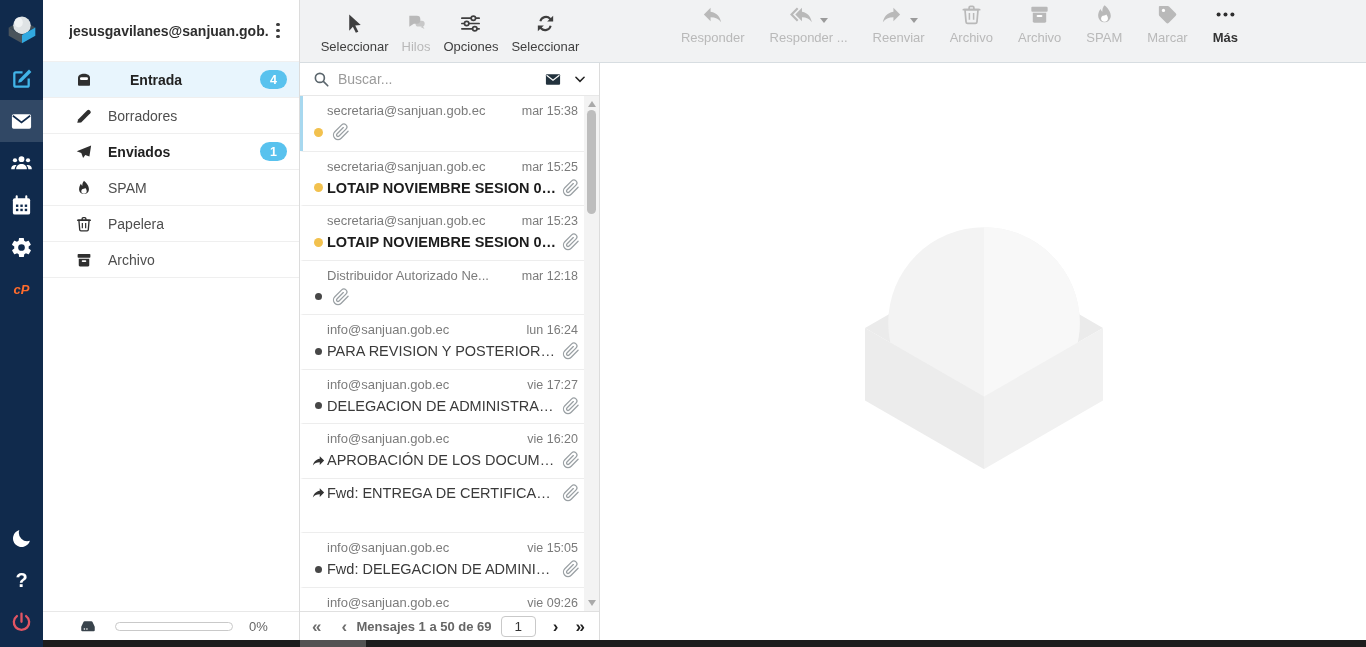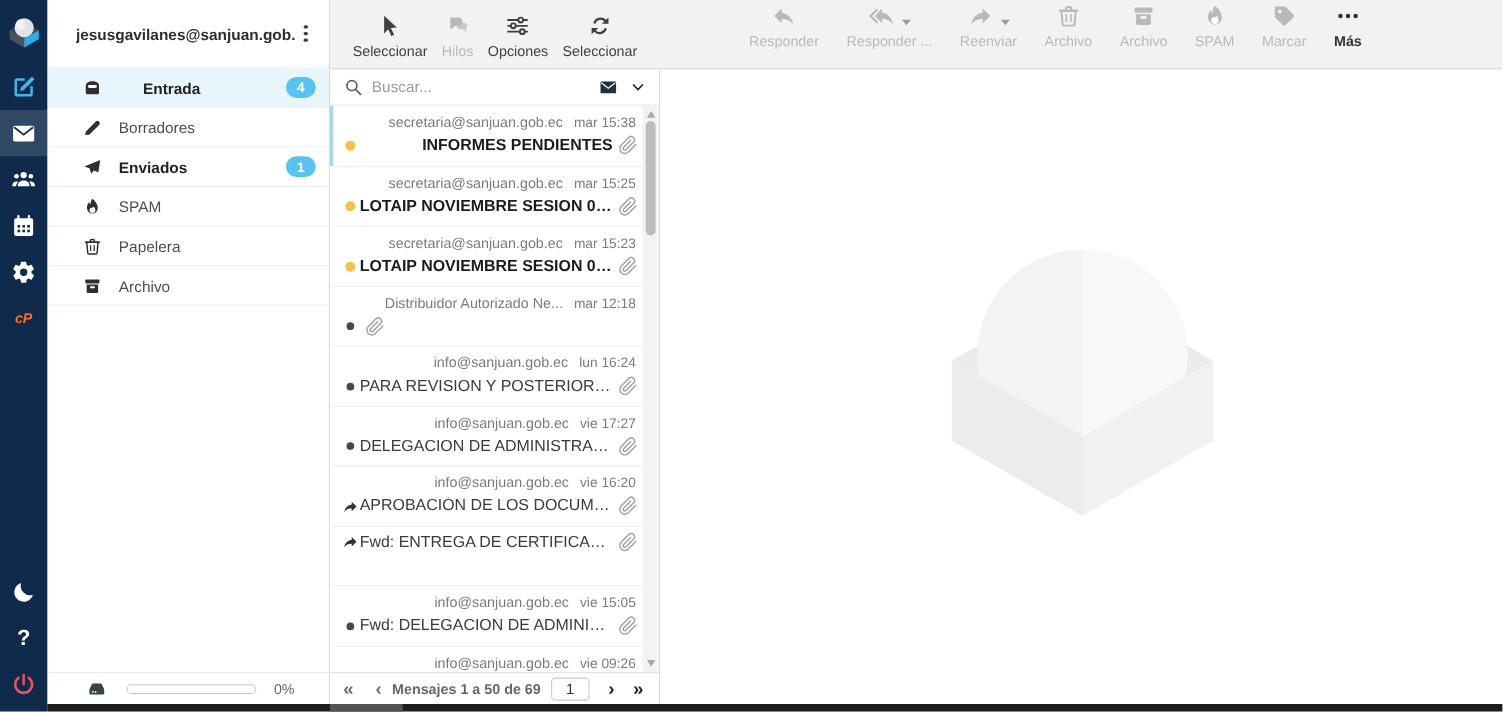--- a/index.html
+++ b/index.html
@@ -59,21 +59,21 @@
   
   #listpane { position:absolute; left:300px; top:63px; width:300px; height:577px; background:#fff; border-right:1px solid #dcdcdc; z-index:2; }
   #search-row { height:33px; display:flex; align-items:center; border-bottom:1px solid #e8e8e8; padding:0 10px 0 12px; }
   #search-ic { width:18px; height:18px; color:#5b666d; margin-right:8px; flex:none; }
   #search-input { flex:1; border:none; outline:none; font-size:14px; color:#333; background:transparent; min-width:0; font-family:"Liberation Sans",sans-serif; }
   #search-input::placeholder { color:#9b9b9b; }
   #src-drop { display:flex; align-items:center; cursor:pointer; margin-right:2px; }
   #src-drop .env { width:22px; height:17px; color:#22323d; }
   #src-drop .chv { width:14px; height:14px; color:#222; margin-left:9px; }
 
-  #msglist { position:relative; height:515px; overflow:hidden;text-align:right; }
+  #msglist { position:relative; height:515px; overflow:hidden; }
   .msg { height:54.5px; border-left:3px solid transparent; padding-right:17px; cursor:pointer; }
   .msg + .msg { border-top:1px solid #ededed; }
   .msg.focused { border-left-color:#a7d8ef; }
   .m-line1 { display:flex; align-items:baseline; padding:7px 4px 0 24px; color:#7b7b7b; }
   .sender { flex:1; font-size:13px; white-space:nowrap; overflow:hidden; text-overflow:ellipsis; margin-right:10px; }
   .mtime { font-size:12.5px; white-space:nowrap; }
   .m-line2 { display:flex; align-items:center; padding:5px 0 0 7px; }
   .ind { width:17px; flex:none; display:flex; align-items:center; justify-content:center; }
   .dot-y { width:9px; height:9px; border-radius:50%; background:#f2c14e; }
   .dot-d { width:7px; height:7px; border-radius:50%; background:#474747; }
@@ -430,21 +430,20 @@
     <div id="msg-rows">
         <div class="msg unread focused">
           <div class="m-line1">
             <span class="sender">secretaria@sanjuan.gob.ec</span>
             <span class="mtime">mar 15:38</span>
           </div>
           <div class="m-line2">
             <span class="ind">
               <span class="dot-y"></span>
             </span>
-            <span class="subj">INFORMES PENDIENTES</span>
             <span class="clip">
               <svg viewBox="0 0 24 24" fill="none" stroke="currentColor" stroke-width="1.7" stroke-linecap="round" stroke-linejoin="round">
                 <path d="M21.44 11.05l-9.19 9.19a6 6 0 01-8.49-8.49l9.19-9.19a4 4 0 015.66 5.66l-9.2 9.19a2 2 0 01-2.83-2.83l8.49-8.48"></path>
               </svg>
             </span>
           </div>
         </div>
         <div class="msg unread">
           <div class="m-line1">
             <span class="sender">secretaria@sanjuan.gob.ec</span>

